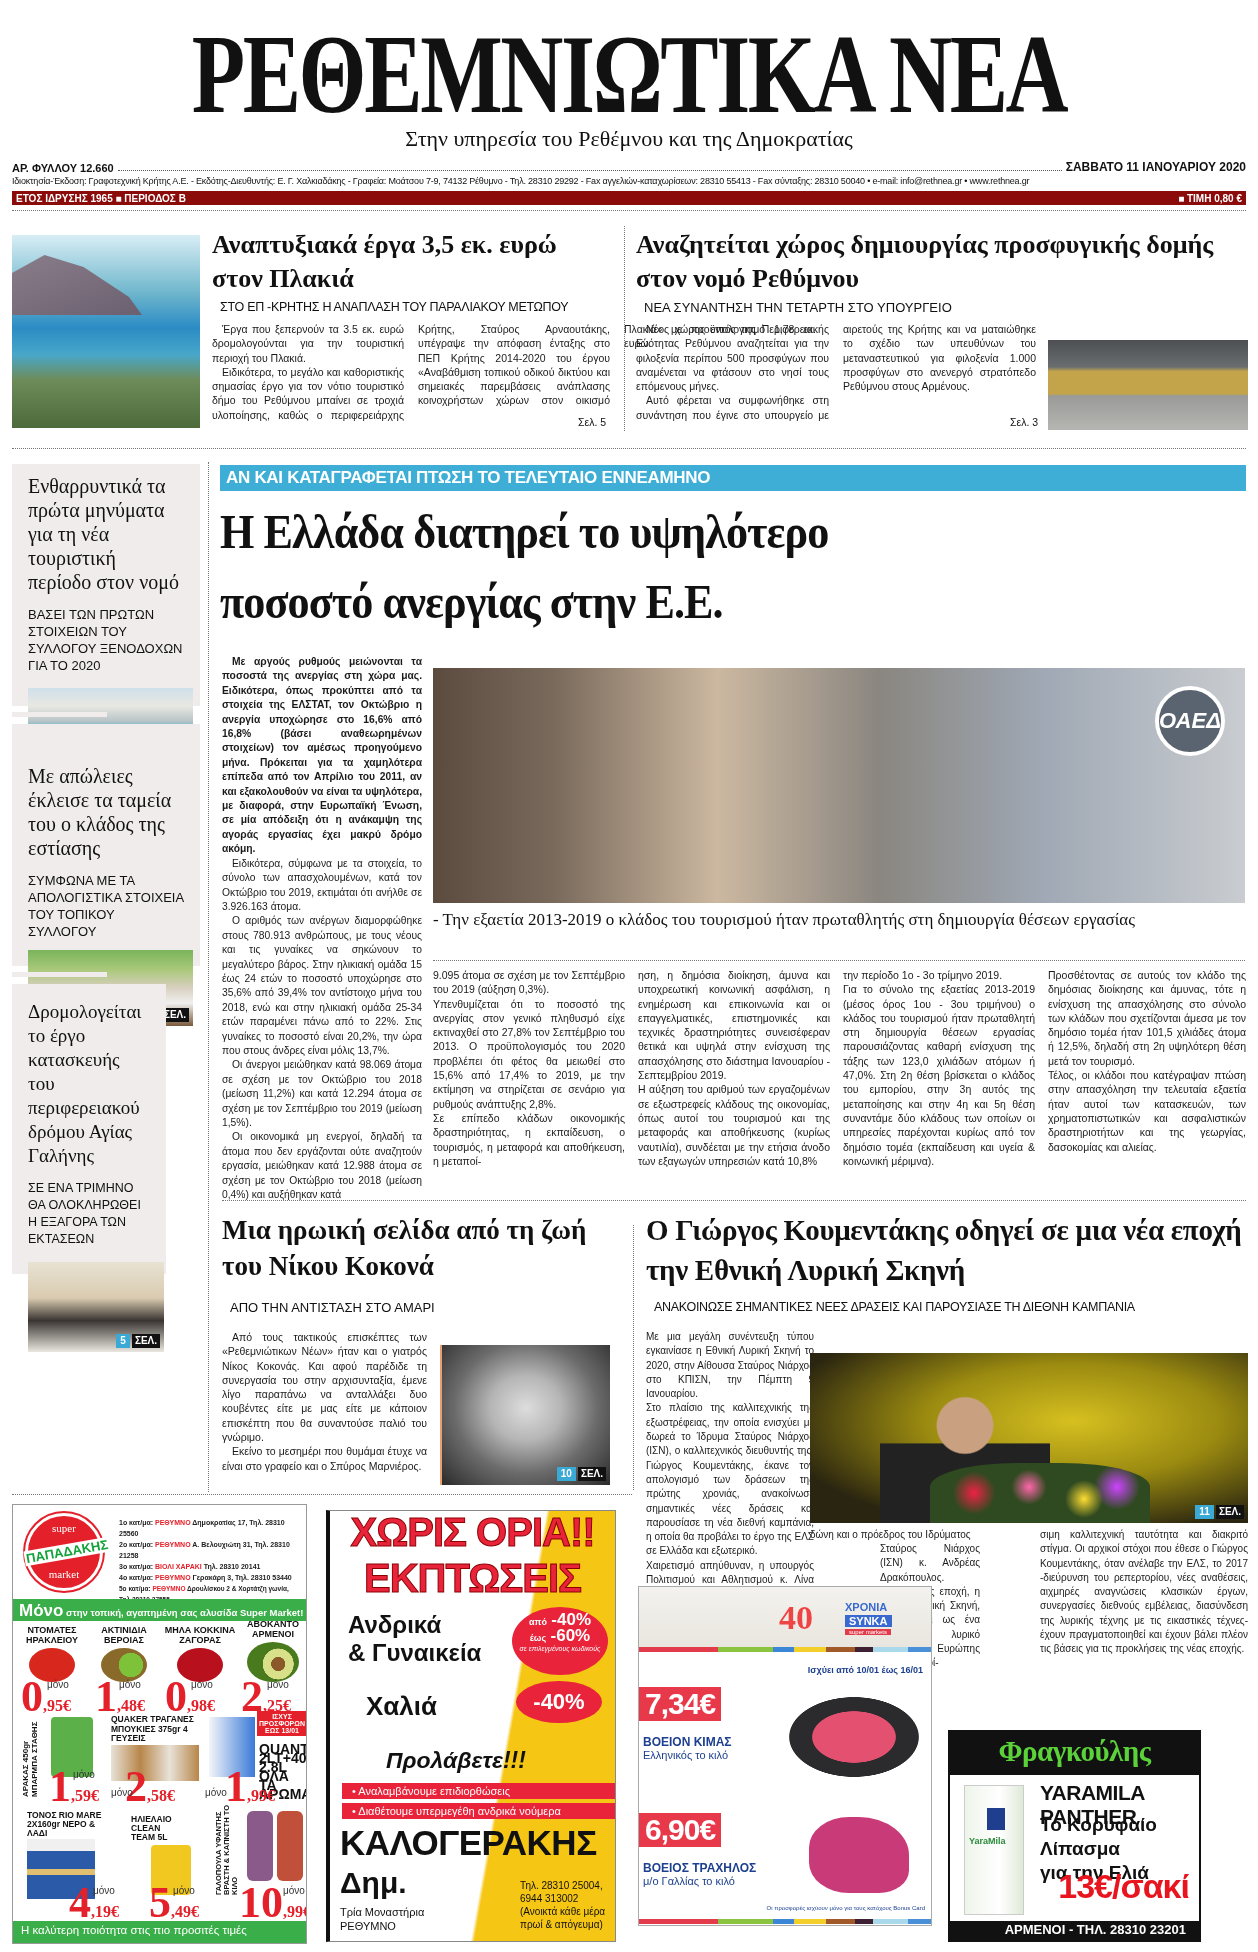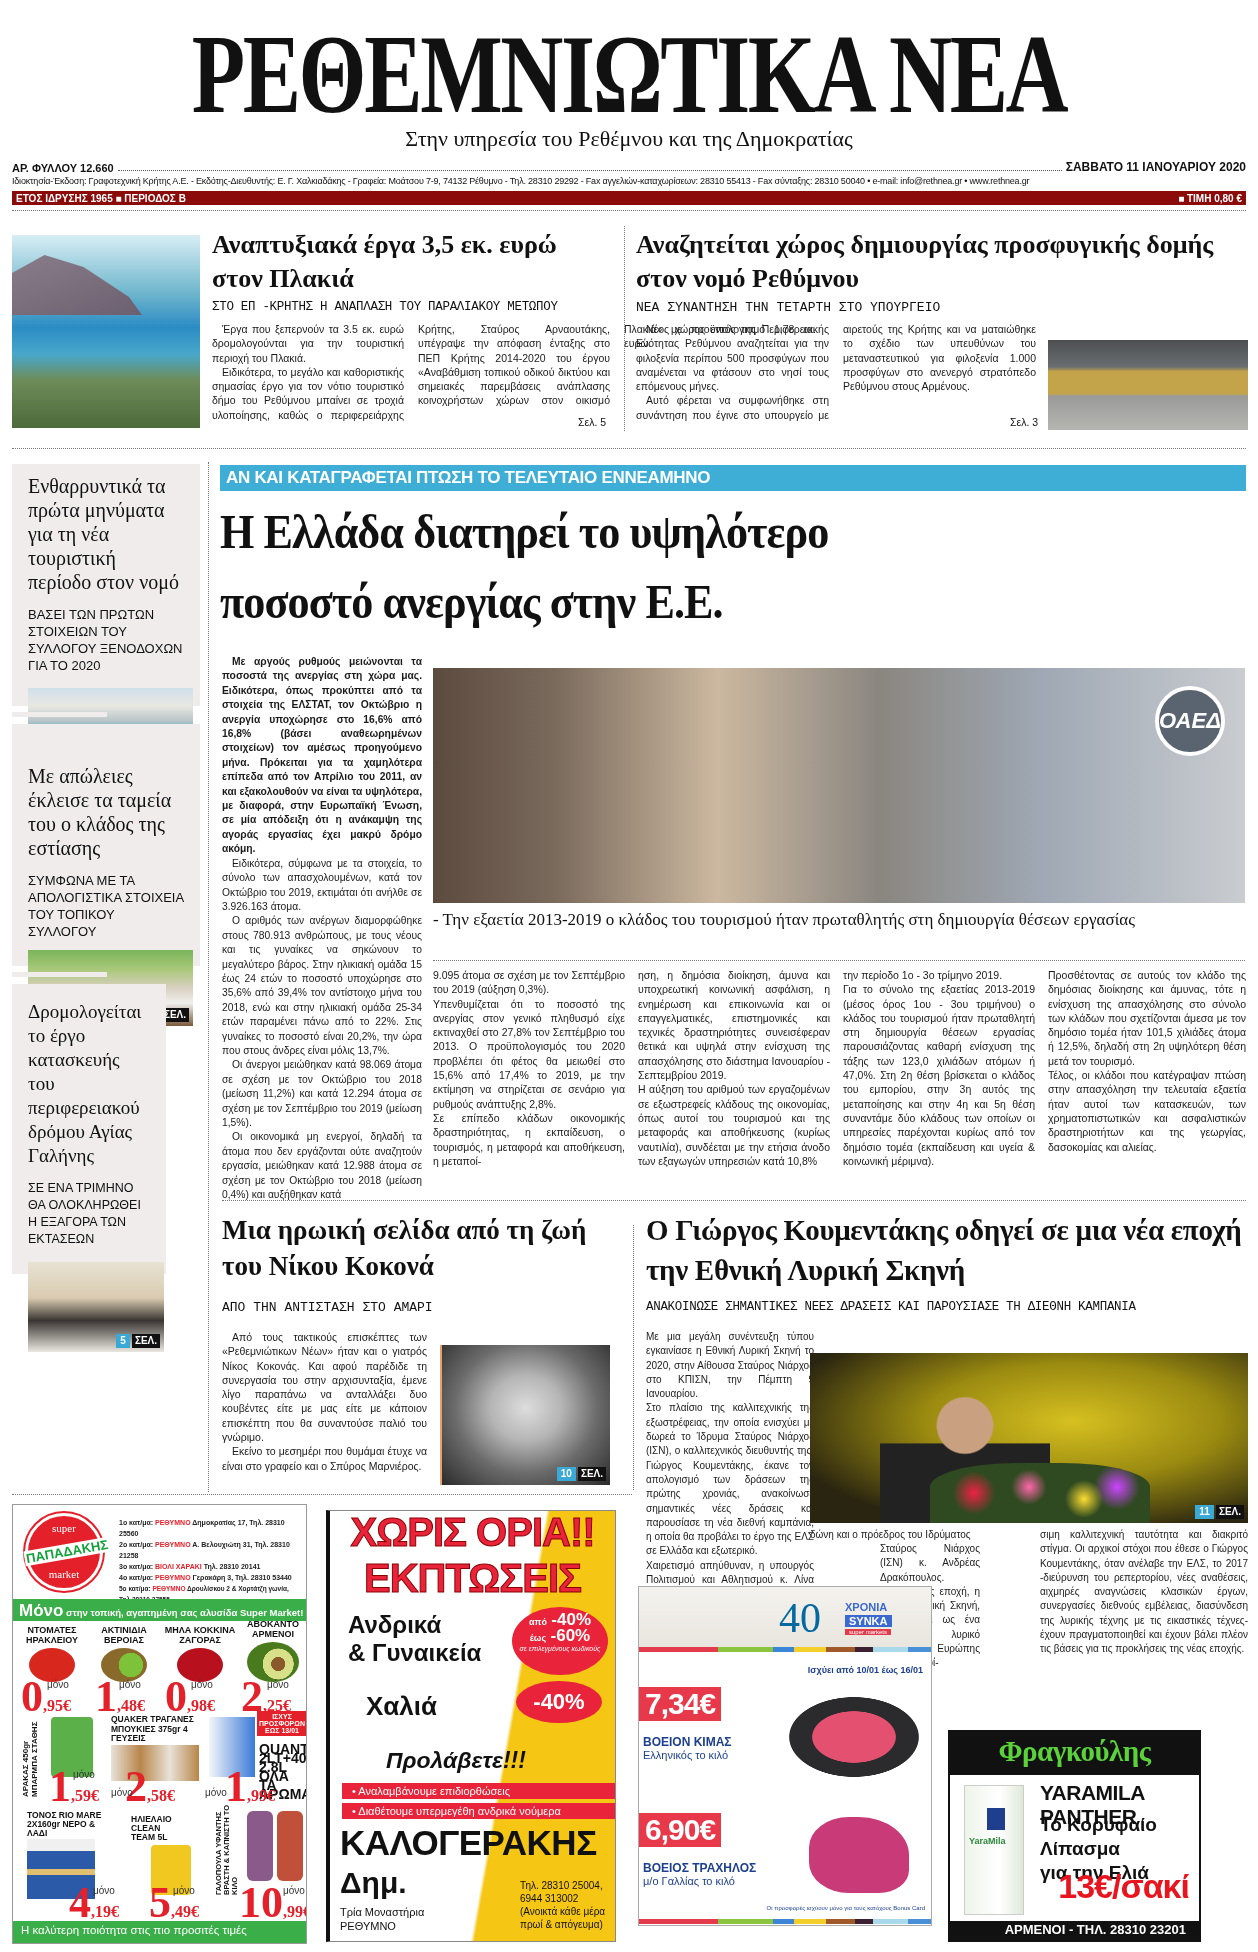--- a/index.html
+++ b/index.html
@@ -31,21 +31,21 @@
   .img-speaker { background: radial-gradient(ellipse at 60% 40%, #d6c020 0%, #9a8a10 40%, #2a2510 80%); }
   .img-speaker .person { position: absolute; left: 70px; top: 30px; width: 170px; height: 170px; background: radial-gradient(circle at 50% 25%, #c9a080 0, #c9a080 18%, transparent 19%), linear-gradient(180deg, transparent 35%, #222 36%); }
   .img-speaker .flowers { position: absolute; left: 120px; bottom: 0; width: 220px; height: 60px; background: radial-gradient(circle at 20% 50%, #e24 0, transparent 12%), radial-gradient(circle at 45% 40%, #f6a 0, transparent 14%), radial-gradient(circle at 70% 60%, #fd3 0, transparent 12%), radial-gradient(circle at 85% 40%, #c4f 0, transparent 12%), #2f4a20; border-radius: 40% 40% 0 0; }
 
   .page-badge { position: absolute; right: 4px; bottom: 4px; display: flex; height: 14px; font-size: 10px; font-weight: bold; }
   .page-badge .num { background: #3ba9d5; color: #fff; padding: 0 4px; line-height: 14px; }
   .page-badge .sel { background: #111; color: #fff; padding: 0 3px; line-height: 14px; margin-left: 2px; }
 
   
   .h1 { font-family: "Liberation Serif", serif; font-weight: bold; color: #111; }
-  .kicker { font-family: Liberation Mono, monospace; font-size: 14px; text-transform: uppercase; }
+  .kicker { font-family: Liberation Sans, sans-serif; font-size: 14px; text-transform: uppercase; margin-left: 8px; }
   .body-text { font-size: 10.5px; line-height: 14.3px; text-align: justify; color: #1a1a1a; }
   .body-text p { text-indent: 10px; }
   .cols2 { column-count: 2; column-gap: 14px; }
 
   
   .side-box { background: #efeceb; padding: 10px 16px; }
   .side-title { font-family: "Liberation Serif", serif; font-size: 20px; line-height: 24px; color: #111; }
   .side-kicker { font-size: 13px; line-height: 17px; margin-top: 12px; text-transform: uppercase; }
 
   
@@ -312,21 +312,21 @@
   <div class="abs" style="left:190px;top:368px;font-size:10px;line-height:13px">
     <div>Τηλ. 28310 25004,</div>
       <div>6944 313002</div>
       <div>(Ανοικτά κάθε μέρα</div>
       <div>πρωί &amp; απόγευμα)</div>
   </div>
 </div>
 
 <div class="abs ad-synka" style="left:638px;top:1586px;width:294px;height:340px">
   <div class="synka-top"></div>
-  <div class="abs" style="left:140px;top:6px;width:60px;height:50px;color:#0369a1;font-size:42px;font-weight:normal;line-height:50px;font-family:'Liberation Serif',serif">40</div>
+  <div class="abs" style="left:140px;top:6px;width:60px;height:50px;color:#ef4444;font-size:34px;font-weight:bold;line-height:50px;font-family:'Liberation Serif',serif">40</div>
   <div class="abs" style="left:206px;top:14px;color:#3a6ad0;font-size:11px;font-weight:bold">ΧΡΟΝΙΑ</div>
   <div class="abs" style="left:206px;top:28px;background:#3a6ad0;color:#fff;font-size:11px;font-weight:bold;padding:0 4px">SYNKA</div>
   <div class="abs" style="left:206px;top:42px;background:#e23b4b;color:#fff;font-size:6px;padding:0 4px">super markets</div>
   <div class="colorbar" style="top:60px"></div>
   <div class="abs" style="right:8px;top:78px;color:#1c3f8f;font-size:9px;font-weight:bold">Ισχύει από 10/01 έως 16/01</div>
   <div class="synka-price" style="top:100px">7,34€</div>
   <div class="synka-name" style="top:148px"><b>ΒΟΕΙΟΝ ΚΙΜΑΣ</b><span>Ελληνικός το κιλό</span></div>
   <div class="meat" style="left:150px;top:110px;width:130px;height:80px;background:radial-gradient(ellipse at center,#e45070 0 45%,#2b2b2e 46% 70%,#fff 71%)"></div>
   <div class="synka-price" style="top:226px">6,90€</div>
   <div class="synka-name" style="top:274px"><b>ΒΟΕΙΟΣ ΤΡΑΧΗΛΟΣ</b><span>μ/ο Γαλλίας το κιλό</span></div>

